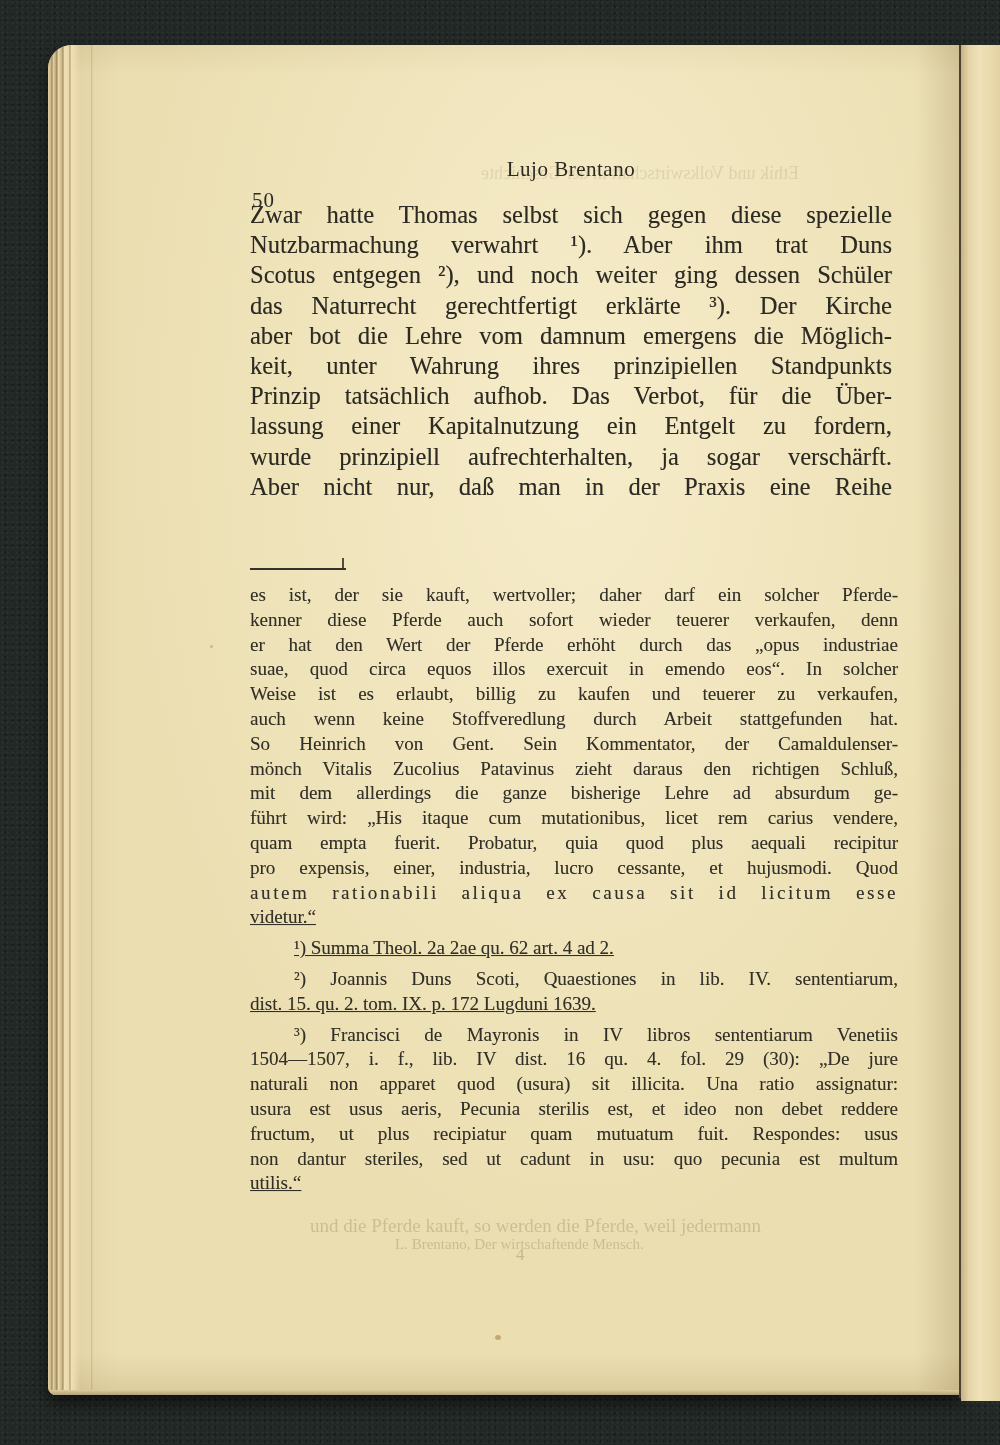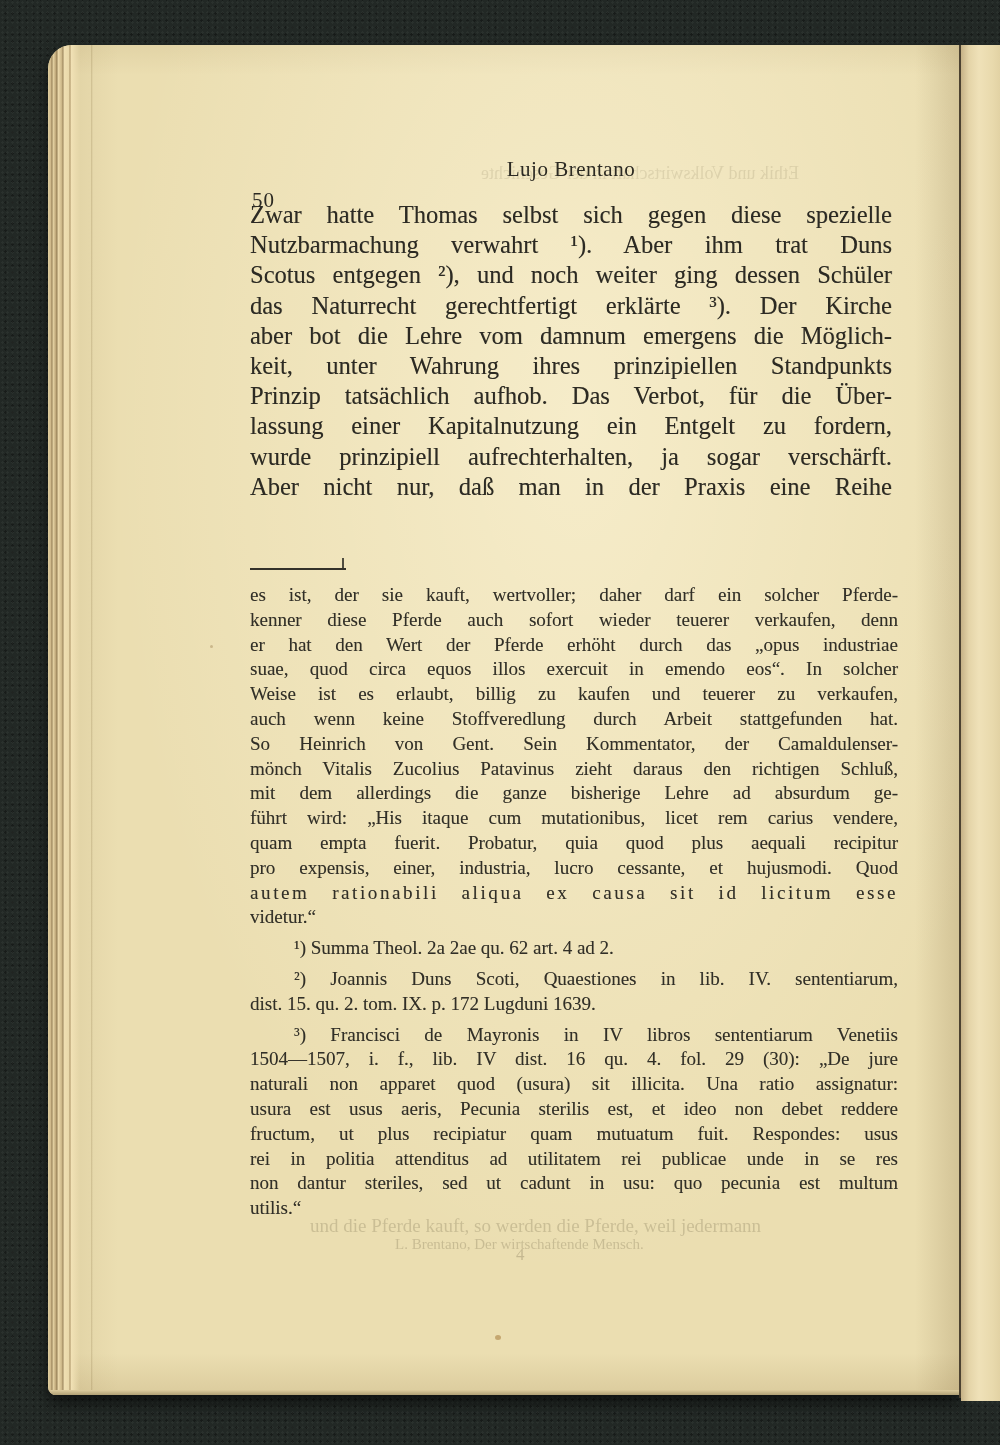--- a/index.html
+++ b/index.html
@@ -93,21 +93,21 @@
   }
   .footnotes {
     position: absolute; left: 202px; top: 538px; width: 648px;
     font-size: 19px; line-height: 24.8px;
     color: #312f27;
     text-shadow: 0.25px 0.25px 0 rgba(49,47,39,0.3);
   }
   .fn-block.gap { margin-top: 6px; }
 
   .tline { text-align: justify; text-align-last: justify; }
-  .tline.end { text-align-last: left; }
+  .tline.end { text-align-last: left; text-decoration: underline; }
   .tline.ind { text-indent: 44px; }
   .tline.sperr { letter-spacing: 2.6px; }
 
   
   .bleed {
     position: absolute; color: #8d8260;
     filter: blur(0.5px);
     font-size: 19px; white-space: nowrap;
   }
   .bleed-top { left: 282px; top: 118px; width: 620px; opacity: 0.20;
@@ -178,21 +178,20 @@
         <div class="fn-block gap">
             <div class="tline ind">²) Joannis Duns Scoti, Quaestiones in lib. IV. sententiarum,</div>
             <div class="tline end">dist. 15. qu. 2. tom. IX. p. 172 Lugduni 1639.</div>
           </div>
         <div class="fn-block gap">
             <div class="tline ind">³) Francisci de Mayronis in IV libros sententiarum Venetiis</div>
             <div class="tline">1504—1507, i. f., lib. IV dist. 16 qu. 4. fol. 29 (30): „De jure</div>
             <div class="tline">naturali non apparet quod (usura) sit illicita. Una ratio assignatur:</div>
             <div class="tline">usura est usus aeris, Pecunia sterilis est, et ideo non debet reddere</div>
             <div class="tline">fructum, ut plus recipiatur quam mutuatum fuit. Respondes: usus</div>
-            <div class="tline">rei in politia attenditus ad utilitatem rei publicae unde in se res</div>
             <div class="tline">non dantur steriles, sed ut cadunt in usu: quo pecunia est multum</div>
             <div class="tline end">utilis.“</div>
           </div>
       </div>
     </div>
   </div>
 
   <div class="gutter-line"></div>
   <div class="adjacent-page"></div>
 

